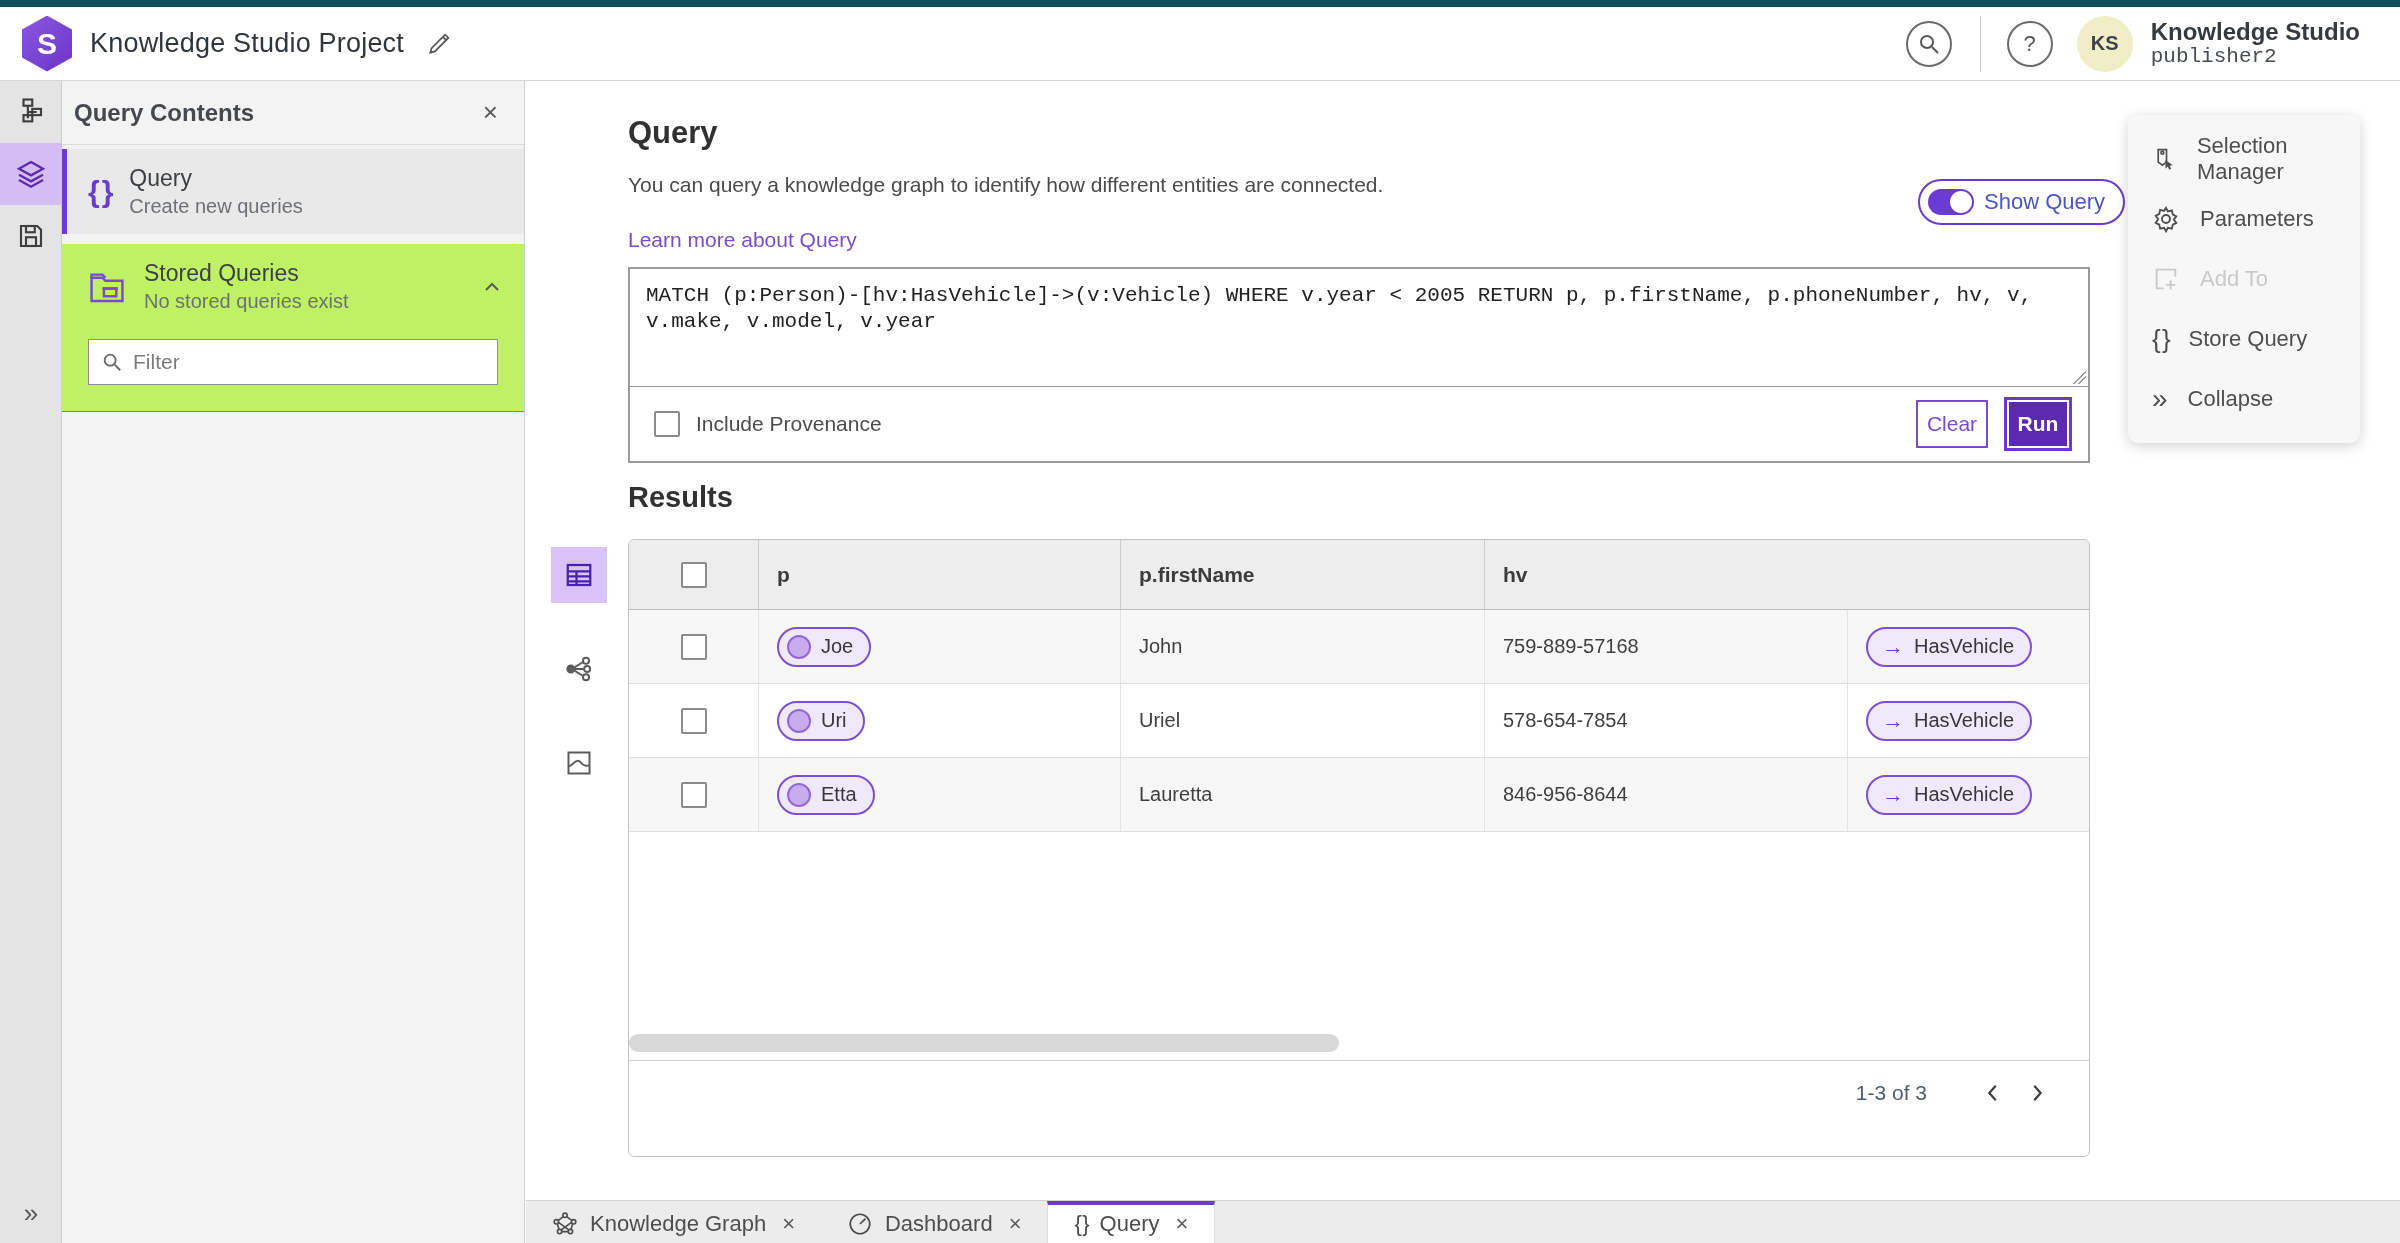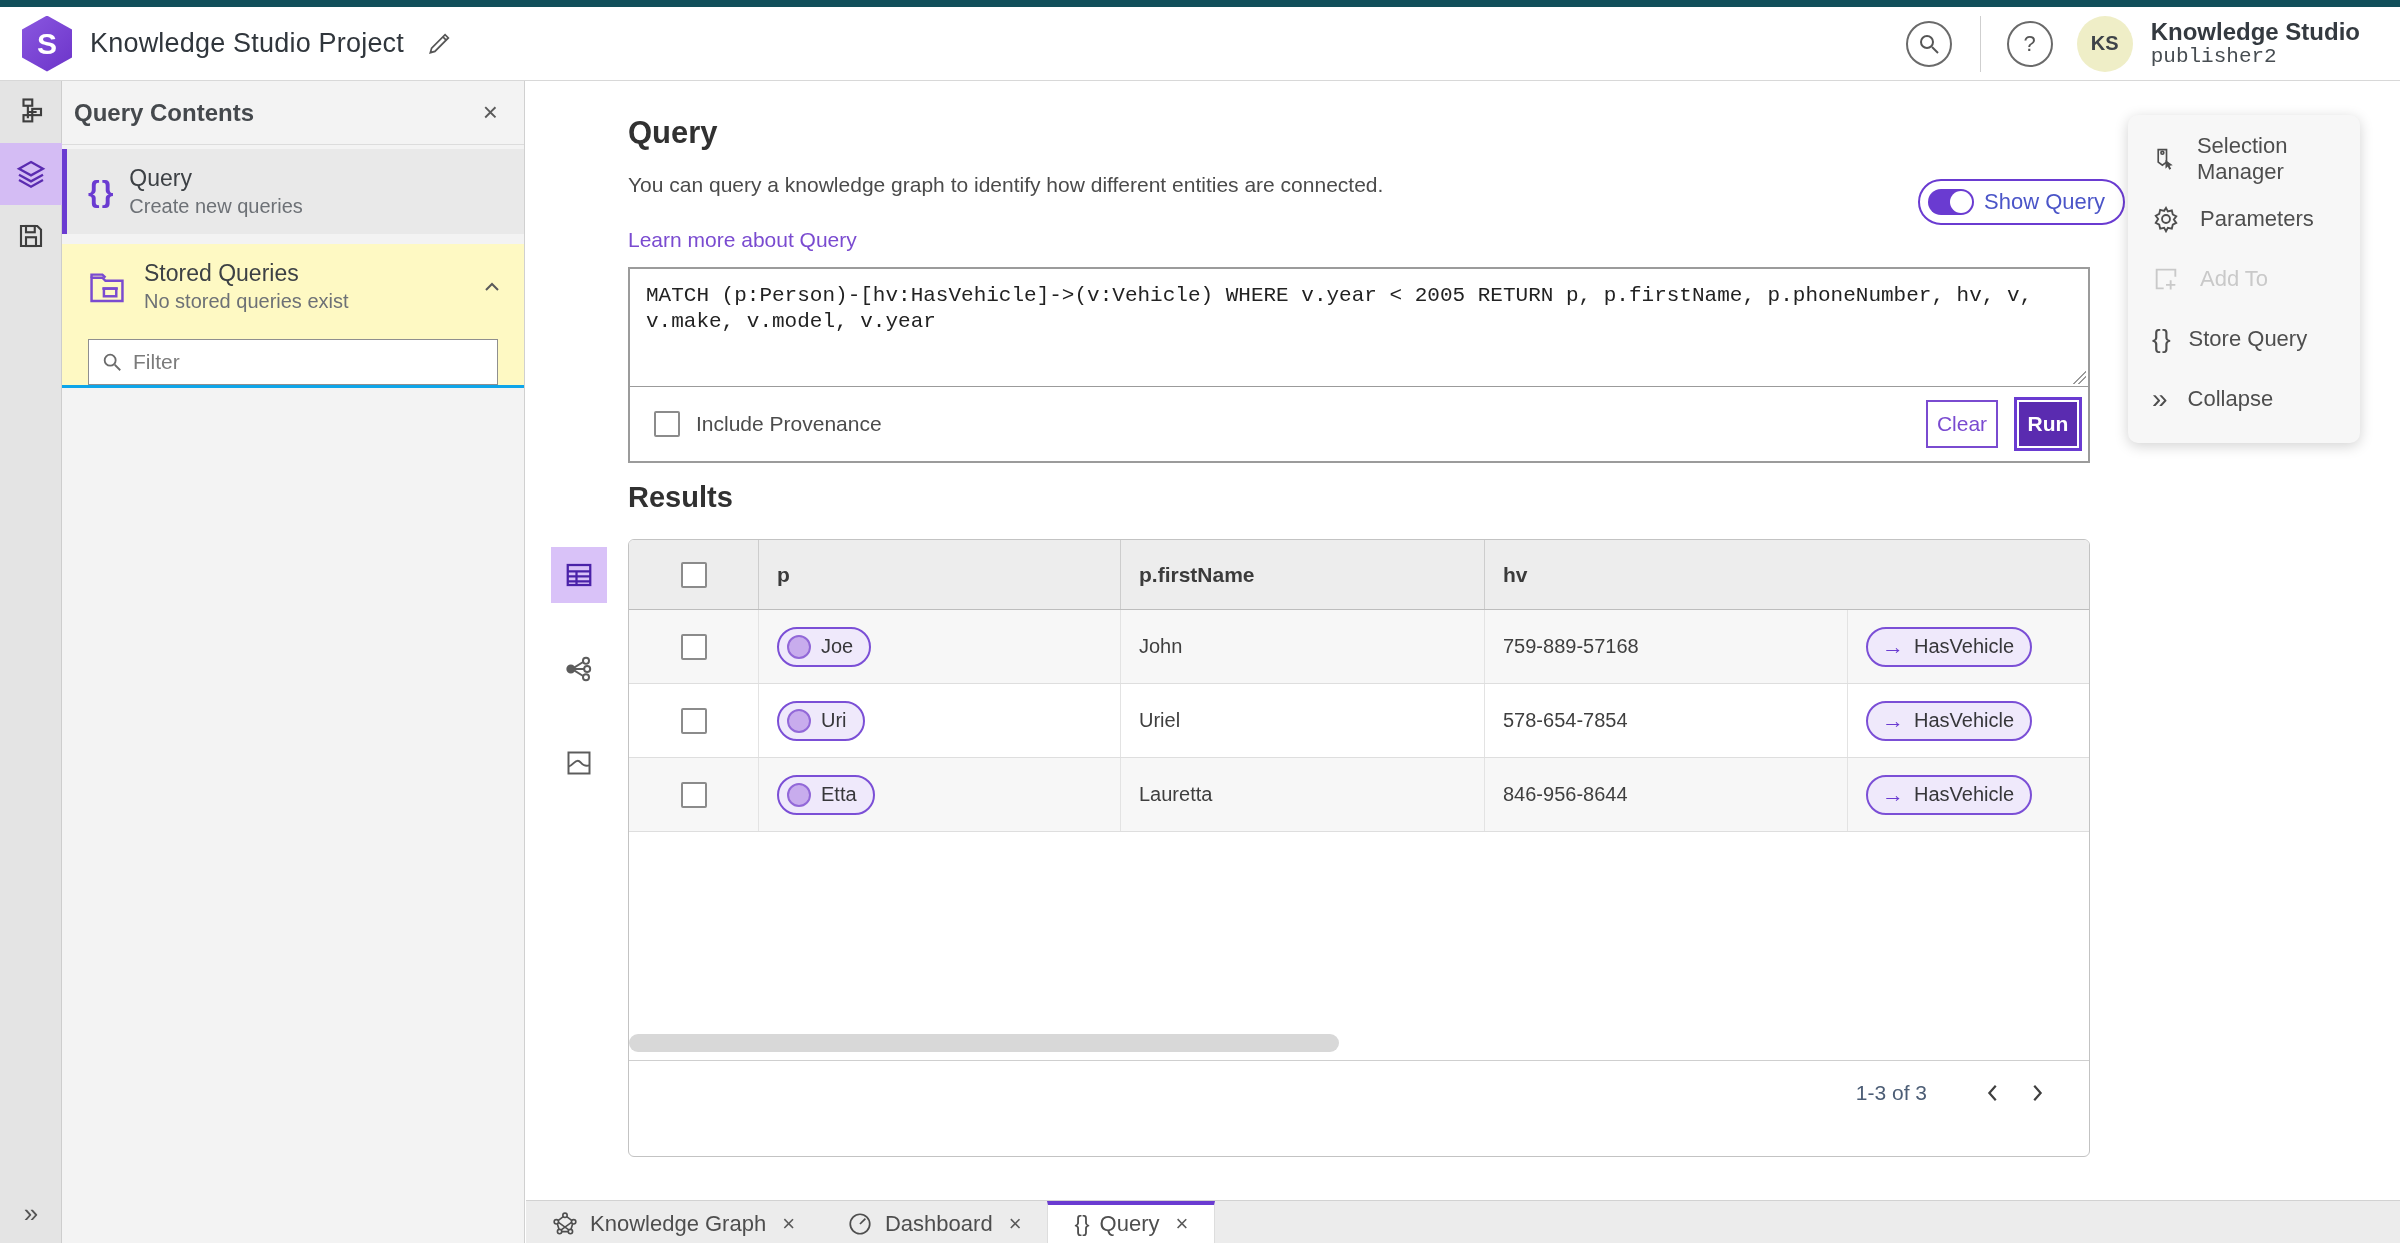--- a/index.html
+++ b/index.html
@@ -40,21 +40,21 @@
   .panel-header { height:64px; display:flex; align-items:center; border-bottom:1px solid #dcdcdc; }
   .panel-title { margin-left:12px; font-size:24px; font-weight:600; color:#45494d; }
   .panel-close { margin-left:auto; margin-right:26px; font-size:26px; color:#5a5a5a; cursor:pointer; }
   .panel-item { position:relative; display:flex; align-items:center; padding:16px 20px 16px 26px; cursor:pointer; }
   .panel-item.selected { background:#e9e9e9; border-left:5px solid #6a3bd1; padding-left:21px; margin-top:4px; }
   .panel-item .txt { margin-left:18px; }
   .panel-item .t1 { font-size:23px; color:#3d4145; }
   .panel-item .t2 { font-size:20px; color:#6d7176; margin-top:3px; }
   .braces { font-size:30px; color:#6a3bd1; font-weight:600; letter-spacing:-2px; }
   .chev-up { margin-left:auto; }
-  .stored-wrap { margin-top:10px; background:#fef9c3; border-bottom:3px solid #0ea5e9;}
+  .stored-wrap { margin-top:10px; background:#bef264; padding-bottom:26px; border-bottom:1px solid #0ea5e9;}
   .filter-box { margin:10px 26px 0 26px; height:46px; background:#fff; border:1px solid #8f8f8f;
                 display:flex; align-items:center; padding:0 12px; }
   .filter-box input { border:none; outline:none; font-size:21px; margin-left:10px; width:340px; color:#333;
                       font-family:"Liberation Sans","DejaVu Sans",sans-serif; background:transparent; }
   .filter-box input::placeholder { color:#7b7b7b; }
 
   
   .main { position:absolute; top:81px; left:526px; width:1874px; height:1119px; background:#fff; }
   .h1 { position:absolute; left:102px; top:34px; font-size:31px; font-weight:700; color:#313131; }
   .desc { position:absolute; left:102px; top:92px; font-size:21px; color:#4b4b4b; }
@@ -65,21 +65,21 @@
   .toggle { width:46px; height:26px; background:#6a3bd1; border-radius:14px; position:relative; }
   .toggle .knob { position:absolute; right:2px; top:2px; width:22px; height:22px; background:#fff; border-radius:50%; }
   .show-query .lbl { margin-left:10px; font-size:22px; color:#4b55c8; }
 
   .query-box { position:absolute; left:102px; top:186px; width:1462px; height:196px; border:2px solid #9b9b9b; background:#fff; }
   .query-code { height:118px; padding:14px 16px; font-family:"Liberation Mono","DejaVu Sans Mono",monospace;
                 font-size:21px; color:#222; white-space:pre-wrap; line-height:1.25; outline:none;
                 border-bottom:1px solid #9b9b9b; position:relative; }
   .resize-handle { position:absolute; right:2px; bottom:2px; width:14px; height:14px;
                    background:linear-gradient(135deg,transparent 50%,#9a9a9a 50%,#9a9a9a 58%,transparent 58%,transparent 70%,#9a9a9a 70%,#9a9a9a 78%,transparent 78%); }
-  .query-bar { height:74px; display:flex; align-items:center; padding:0 4px 0 24px; }
+  .query-bar { height:74px; display:flex; align-items:center; padding:0 14px 0 24px; }
   .cbx { width:26px; height:26px; border:2px solid #8b8b8b; background:#fff; border-radius:2px; cursor:pointer; flex:none; }
   .prov-lbl { margin-left:16px; font-size:21px; color:#4c4c4c; }
   .btn-clear { margin-left:auto; width:72px; height:48px; border:2px solid #7a4bd0; background:#fff; color:#7a4bd0;
                font-size:21px; cursor:pointer; font-family:inherit; }
   .btn-run-ring { margin:0 2px 0 16px; border:3px solid #6a3bd1; padding:2px; }
   .btn-run { width:58px; height:44px; background:#5a2bb0; color:#fff; border:none; font-size:21px; font-weight:600;
              cursor:pointer; font-family:inherit; }
 
   .h2 { position:absolute; left:102px; top:400px; font-size:29px; font-weight:700; color:#313131; }
 

